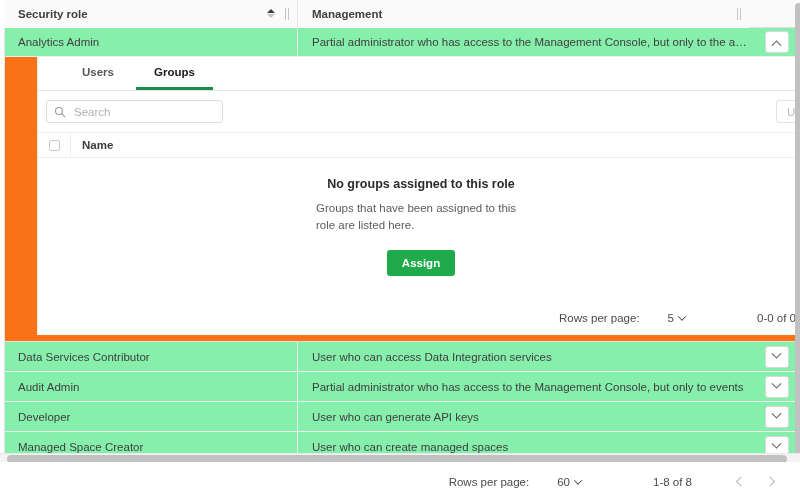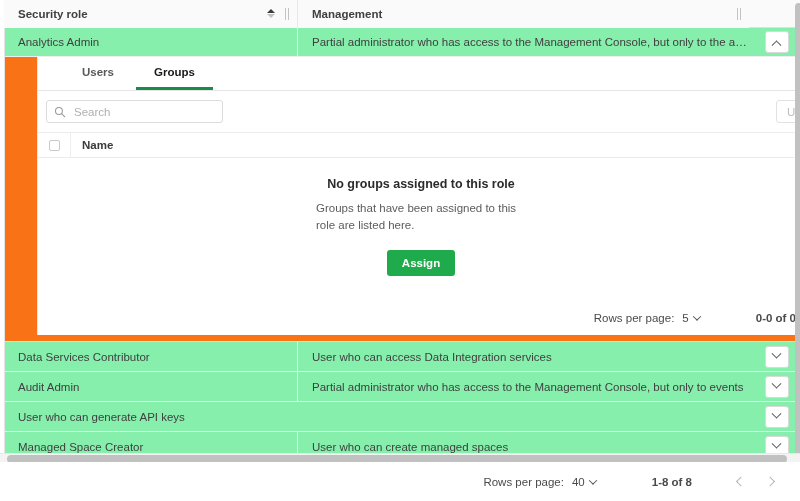--- a/index.html
+++ b/index.html
@@ -284,33 +284,33 @@
   .inner-pager {
     height: 34px;
     display: flex;
     align-items: center;
     justify-content: flex-end;
     font-size: 11.5px;
     color: #4a4a4a;
     padding-right: 8px;
     gap: 0;
   }
-  .pager-label { margin-right: 4px; }
+  .pager-label { margin-right: 24px; }
   .pager-select {
     display: flex; align-items: center; gap: 5px;
     cursor: pointer;
     padding: 2px 4px;
   }
   .pager-caret {
     width: 6px; height: 6px;
     border-right: 1.3px solid #555;
     border-bottom: 1.3px solid #555;
     transform: rotate(45deg) translate(-1px,-1px);
   }
-  .pager-range { margin-left: 52px; color: #4a4a4a; font-weight: bold; }
+  .pager-range { margin-left: 68px; color: #4a4a4a; }
 
   
   .bottom-bar {
     position: absolute;
     left: 0; top: 462px;
     width: 800px; height: 39px;
     background: #ffffff;
     display: flex;
     align-items: center;
     justify-content: flex-end;
@@ -477,20 +477,21 @@
         <span>Partial administrator who has access to the Management Console, but only to events</span>
       </div>
       <div class="cell-action">
         <button class="chev-btn">
           <span class="chev down"></span>
         </button>
       </div>
     </div>
 
     <div class="row tall">
+      <div class="cell-role">Developer</div>
       <div class="cell-desc">
         <span>User who can generate API keys</span>
       </div>
       <div class="cell-action">
         <button class="chev-btn">
           <span class="chev down"></span>
         </button>
       </div>
     </div>
 
@@ -512,21 +513,21 @@
   </div>
 
   <div class="hscroll-track"></div>
   <div class="hscroll">
     <div class="thumb"></div>
   </div>
 
   <div class="bottom-bar">
     <span class="pager-label">Rows per page:</span>
     <span class="pager-select">
-      <span>40</span>
+      <span>60</span>
       <span class="pager-caret"></span>
     </span>
     <span class="pager-range">1-8 of 8</span>
     <button class="arrow-btn" style="margin-left:34px">
       <span class="arrow left"></span>
     </button>
     <button class="arrow-btn" style="margin-left:6px">
       <span class="arrow right"></span>
     </button>
   </div>

